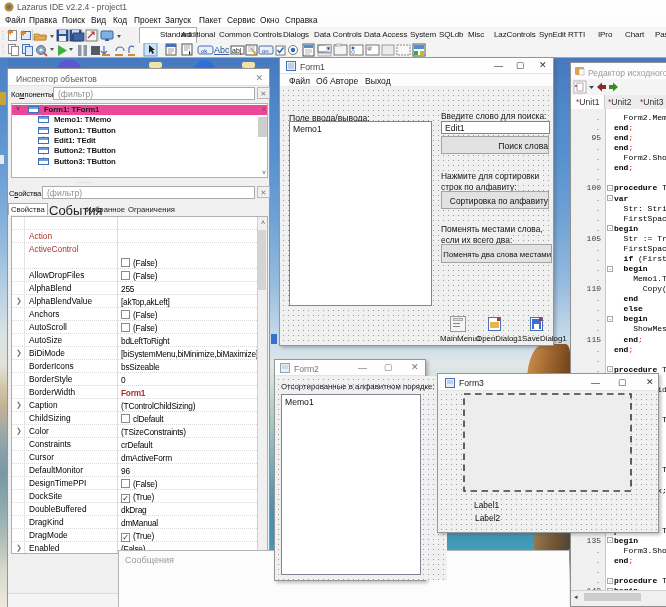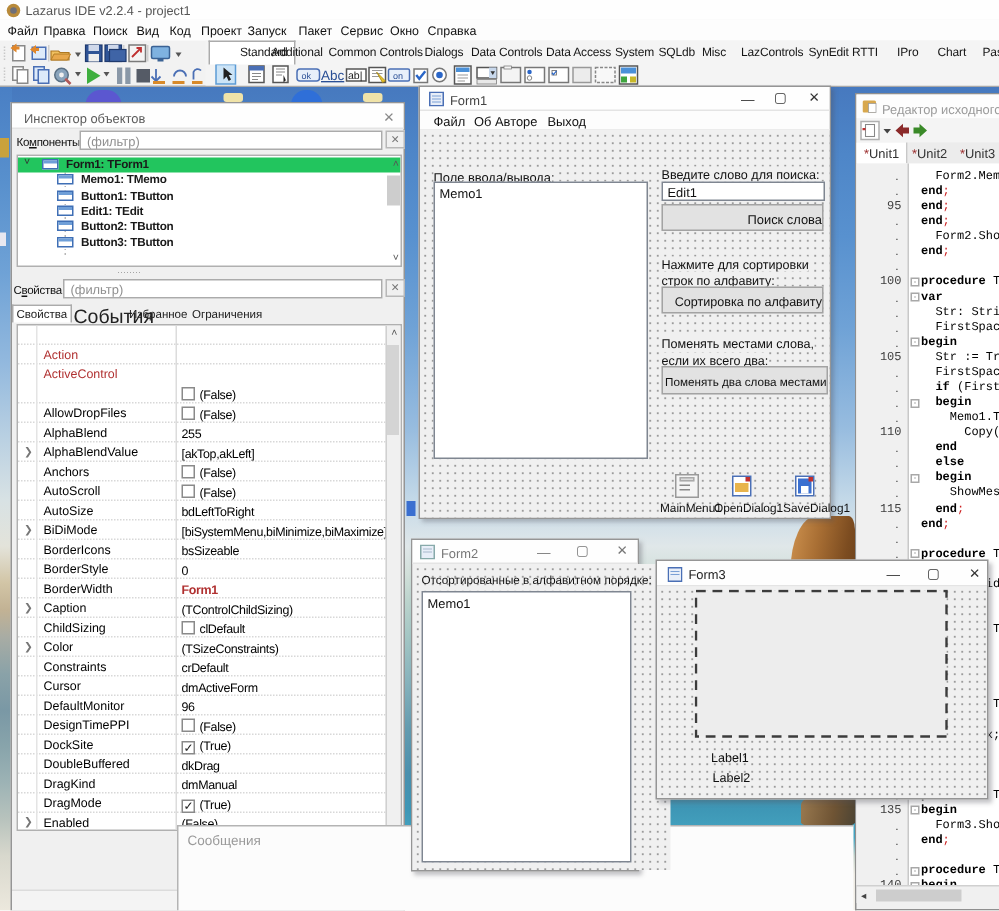--- a/index.html
+++ b/index.html
@@ -242,21 +242,21 @@
 <div id="oi" class="win">
  <div class="tb" style="height:17px">
       <span class="tbt" style="left:8px;top:5px">Инспектор объектов</span>
       <span class="wbtn" style="right:6px;top:5px;color:#888">✕</span>
     </div>
  <div class="lbl" style="left:3px;top:21px;font-size:7.7px;letter-spacing:-0.2px">Ко<u>м</u>поненты</div>
  <div class="fbox" style="left:45px;top:18px;width:202px;height:13px">(фильтр)</div>
  <div class="funnel" style="left:249px;top:18px">✕</div>
  <div id="oitree">
       <div style="position:absolute;left:31px;top:11px;width:1px;height:57px;background:repeating-linear-gradient(180deg,#b8b8b8 0 1px,transparent 1px 3px)"></div>
-      <div class="trow" style="top:1px;background:#22c55e">
+      <div class="trow" style="top:1px;background:#ec4899">
         <span style="position:absolute;left:4px;top:0px;font-size:7px;color:#333">˅</span>
         <span class="tico" style="left:16px;top:1px">
           <i></i>
         </span>
         <span style="position:absolute;left:32px;top:0px;font-weight:bold">Form1: TForm1</span>
       </div>
       <div class="trow" style="top:11.3px;">
         <span class="tico" style="left:26px;top:1px">
           <i></i>
         </span>

